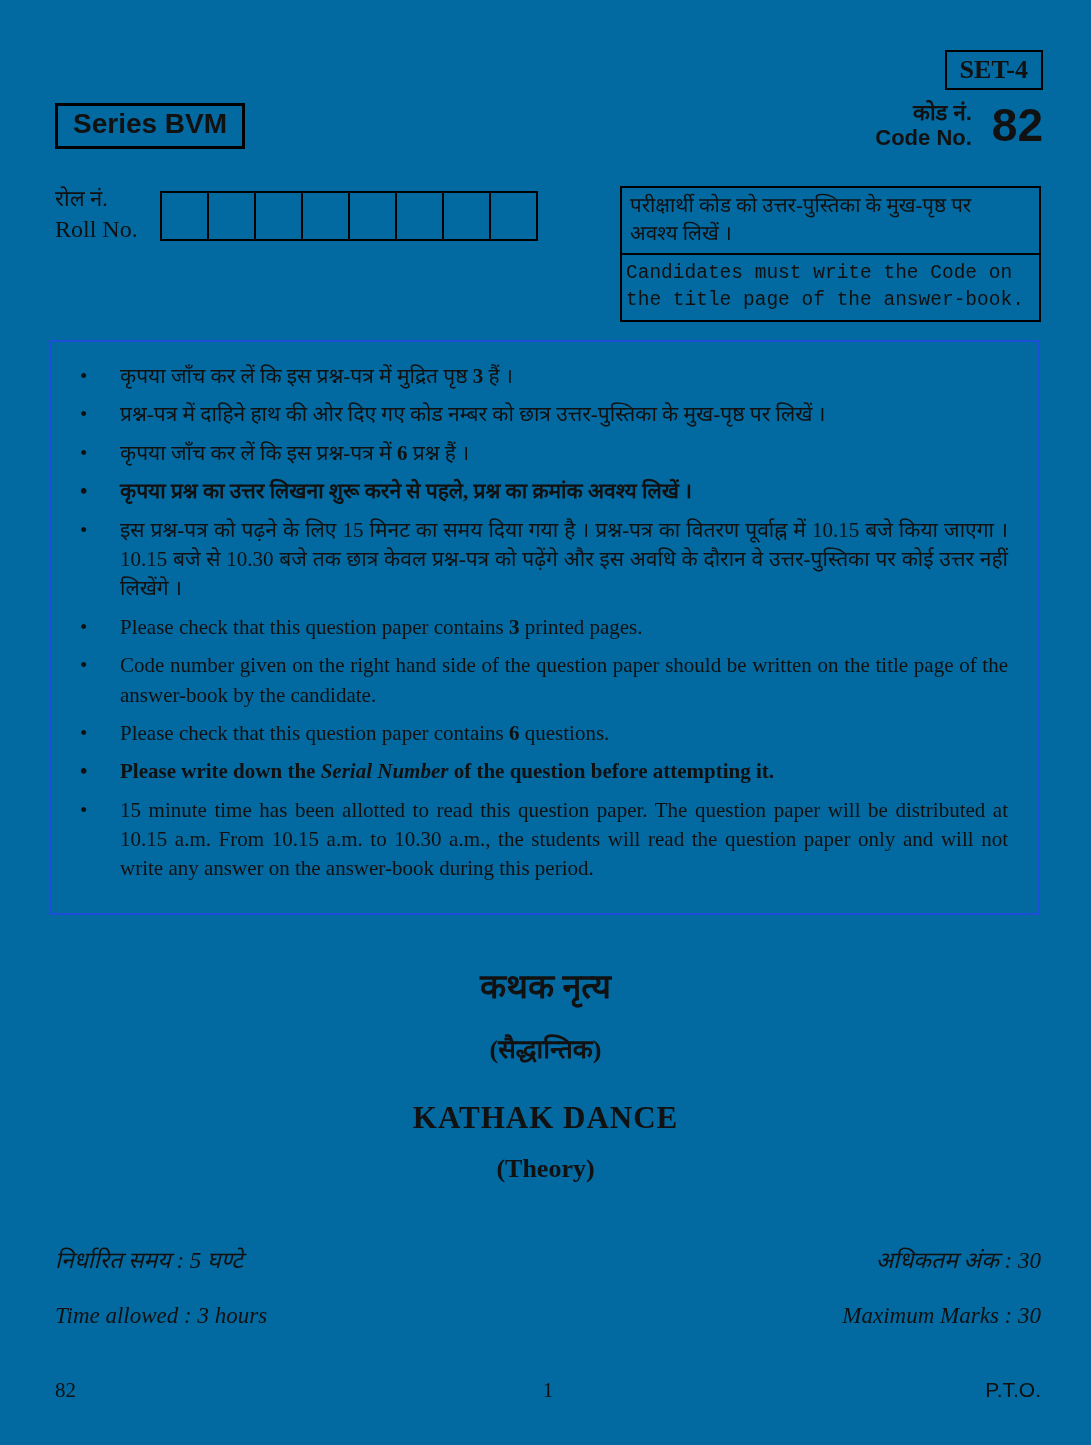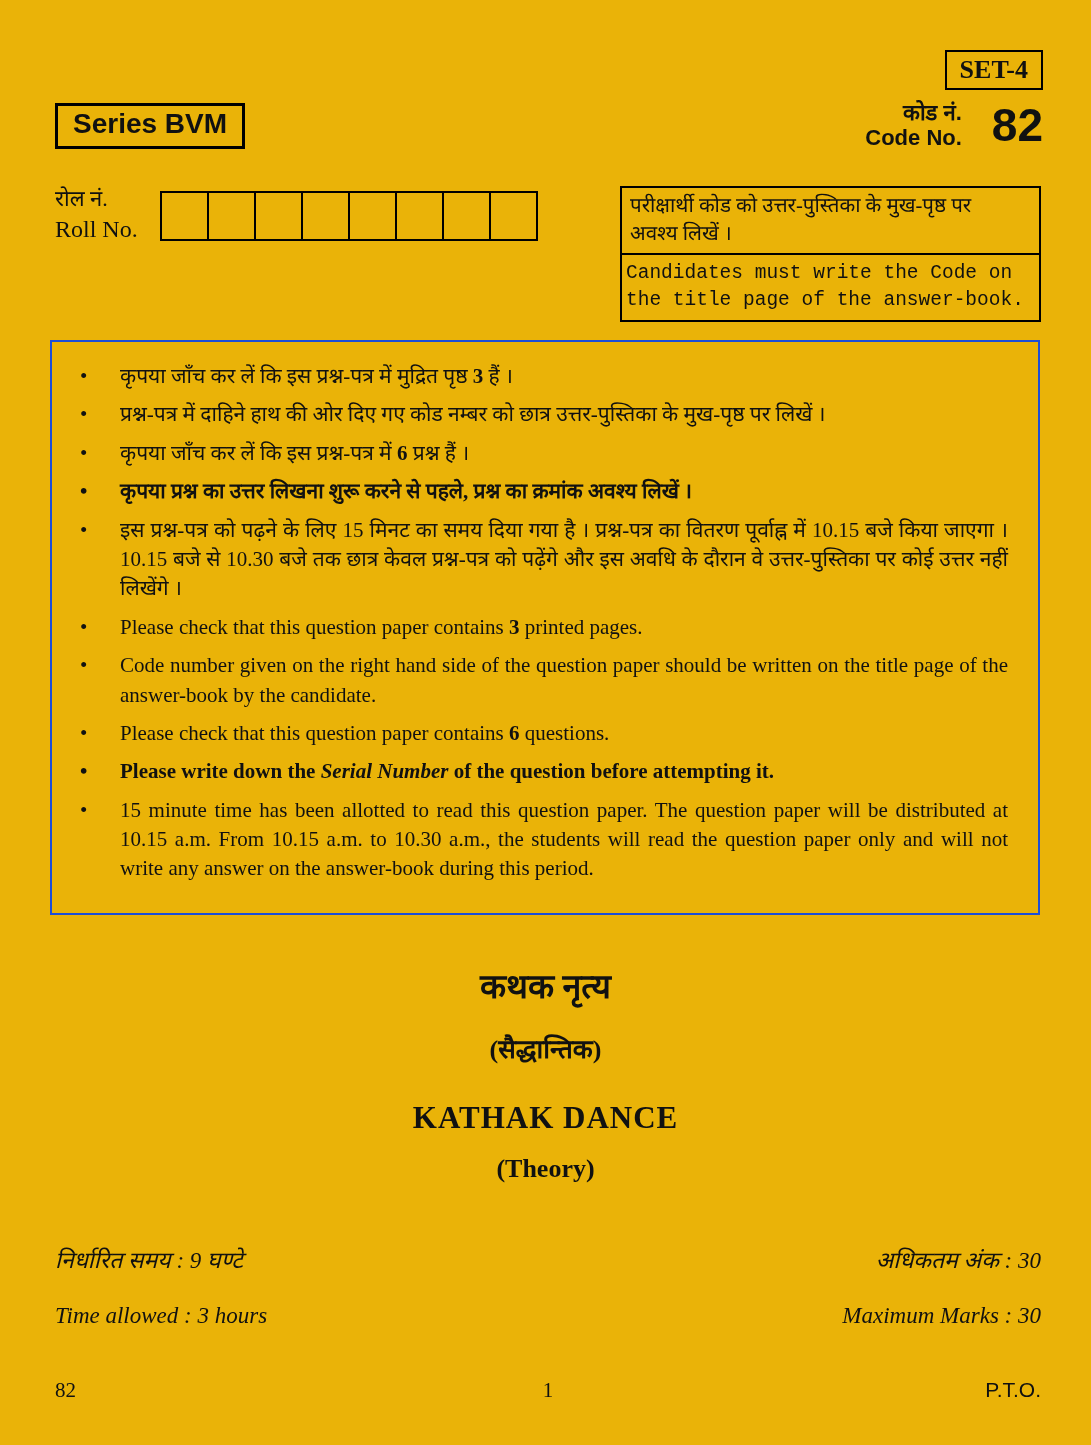--- a/index.html
+++ b/index.html
@@ -1,20 +1,20 @@
 <!DOCTYPE html>
 <html><head>
 <meta charset="utf-8">
 <style>
   html,body { margin:0; padding:0; background:#e8e8e8; }
   .page {
     position:relative;
     width:1091px; height:1445px;
     margin:0 auto;
-    background:#eab308;
+    background:#0369a1;
     color:#111;
     font-family:"Liberation Serif", serif;
     overflow:hidden;
   }
 
   
   .set-box {
     position:absolute; top:50px; right:48px;
     border:2px solid #000;
     padding:3px 13px;
@@ -27,21 +27,21 @@
     position:absolute; top:103px; left:55px;
     border:3px solid #000;
     padding:2px 15px 6px 15px;
     font-family:"Liberation Sans", sans-serif;
     font-weight:bold; font-size:28px;
   }
 
   
   .code-block {
     position:absolute; top:100px; right:48px;
-    display:flex; align-items:center; gap:30px;
+    display:flex; align-items:center; gap:20px;
   }
   .code-labels { text-align:right; font-family:"Liberation Sans", sans-serif; font-weight:bold; }
   .code-label-hi { font-size:22px; line-height:1.15; }
   .code-label-en { font-size:22px; line-height:1.15; }
   .code-number { font-family:"Liberation Sans", sans-serif; font-weight:bold; font-size:46px; line-height:1; }
 
   
   .roll-wrap { position:absolute; top:183px; left:55px; display:flex; align-items:flex-start; }
   .roll-labels { width:105px; padding-top:2px; }
   .roll-label-hi { font-size:22px; line-height:1.3; }
@@ -176,21 +176,21 @@
   </div>
 
   <div class="title-block">
     <div class="title-hi">कथक नृत्य</div>
     <div class="title-hi-sub">(सैद्धान्तिक)</div>
     <div class="title-en">KATHAK DANCE</div>
     <div class="title-en-sub">(Theory)</div>
   </div>
 
   <div class="meta-row hi">
-    <span>निर्धारित समय : 9 घण्टे</span>
+    <span>निर्धारित समय : 5 घण्टे</span>
     <span>अधिकतम अंक : 30</span>
   </div>
   <div class="meta-row en">
     <span>Time allowed : 3 hours</span>
     <span>Maximum Marks : 30</span>
   </div>
 
   <div class="footer">
     <span>82</span>
     <span class="page-num">1</span>

